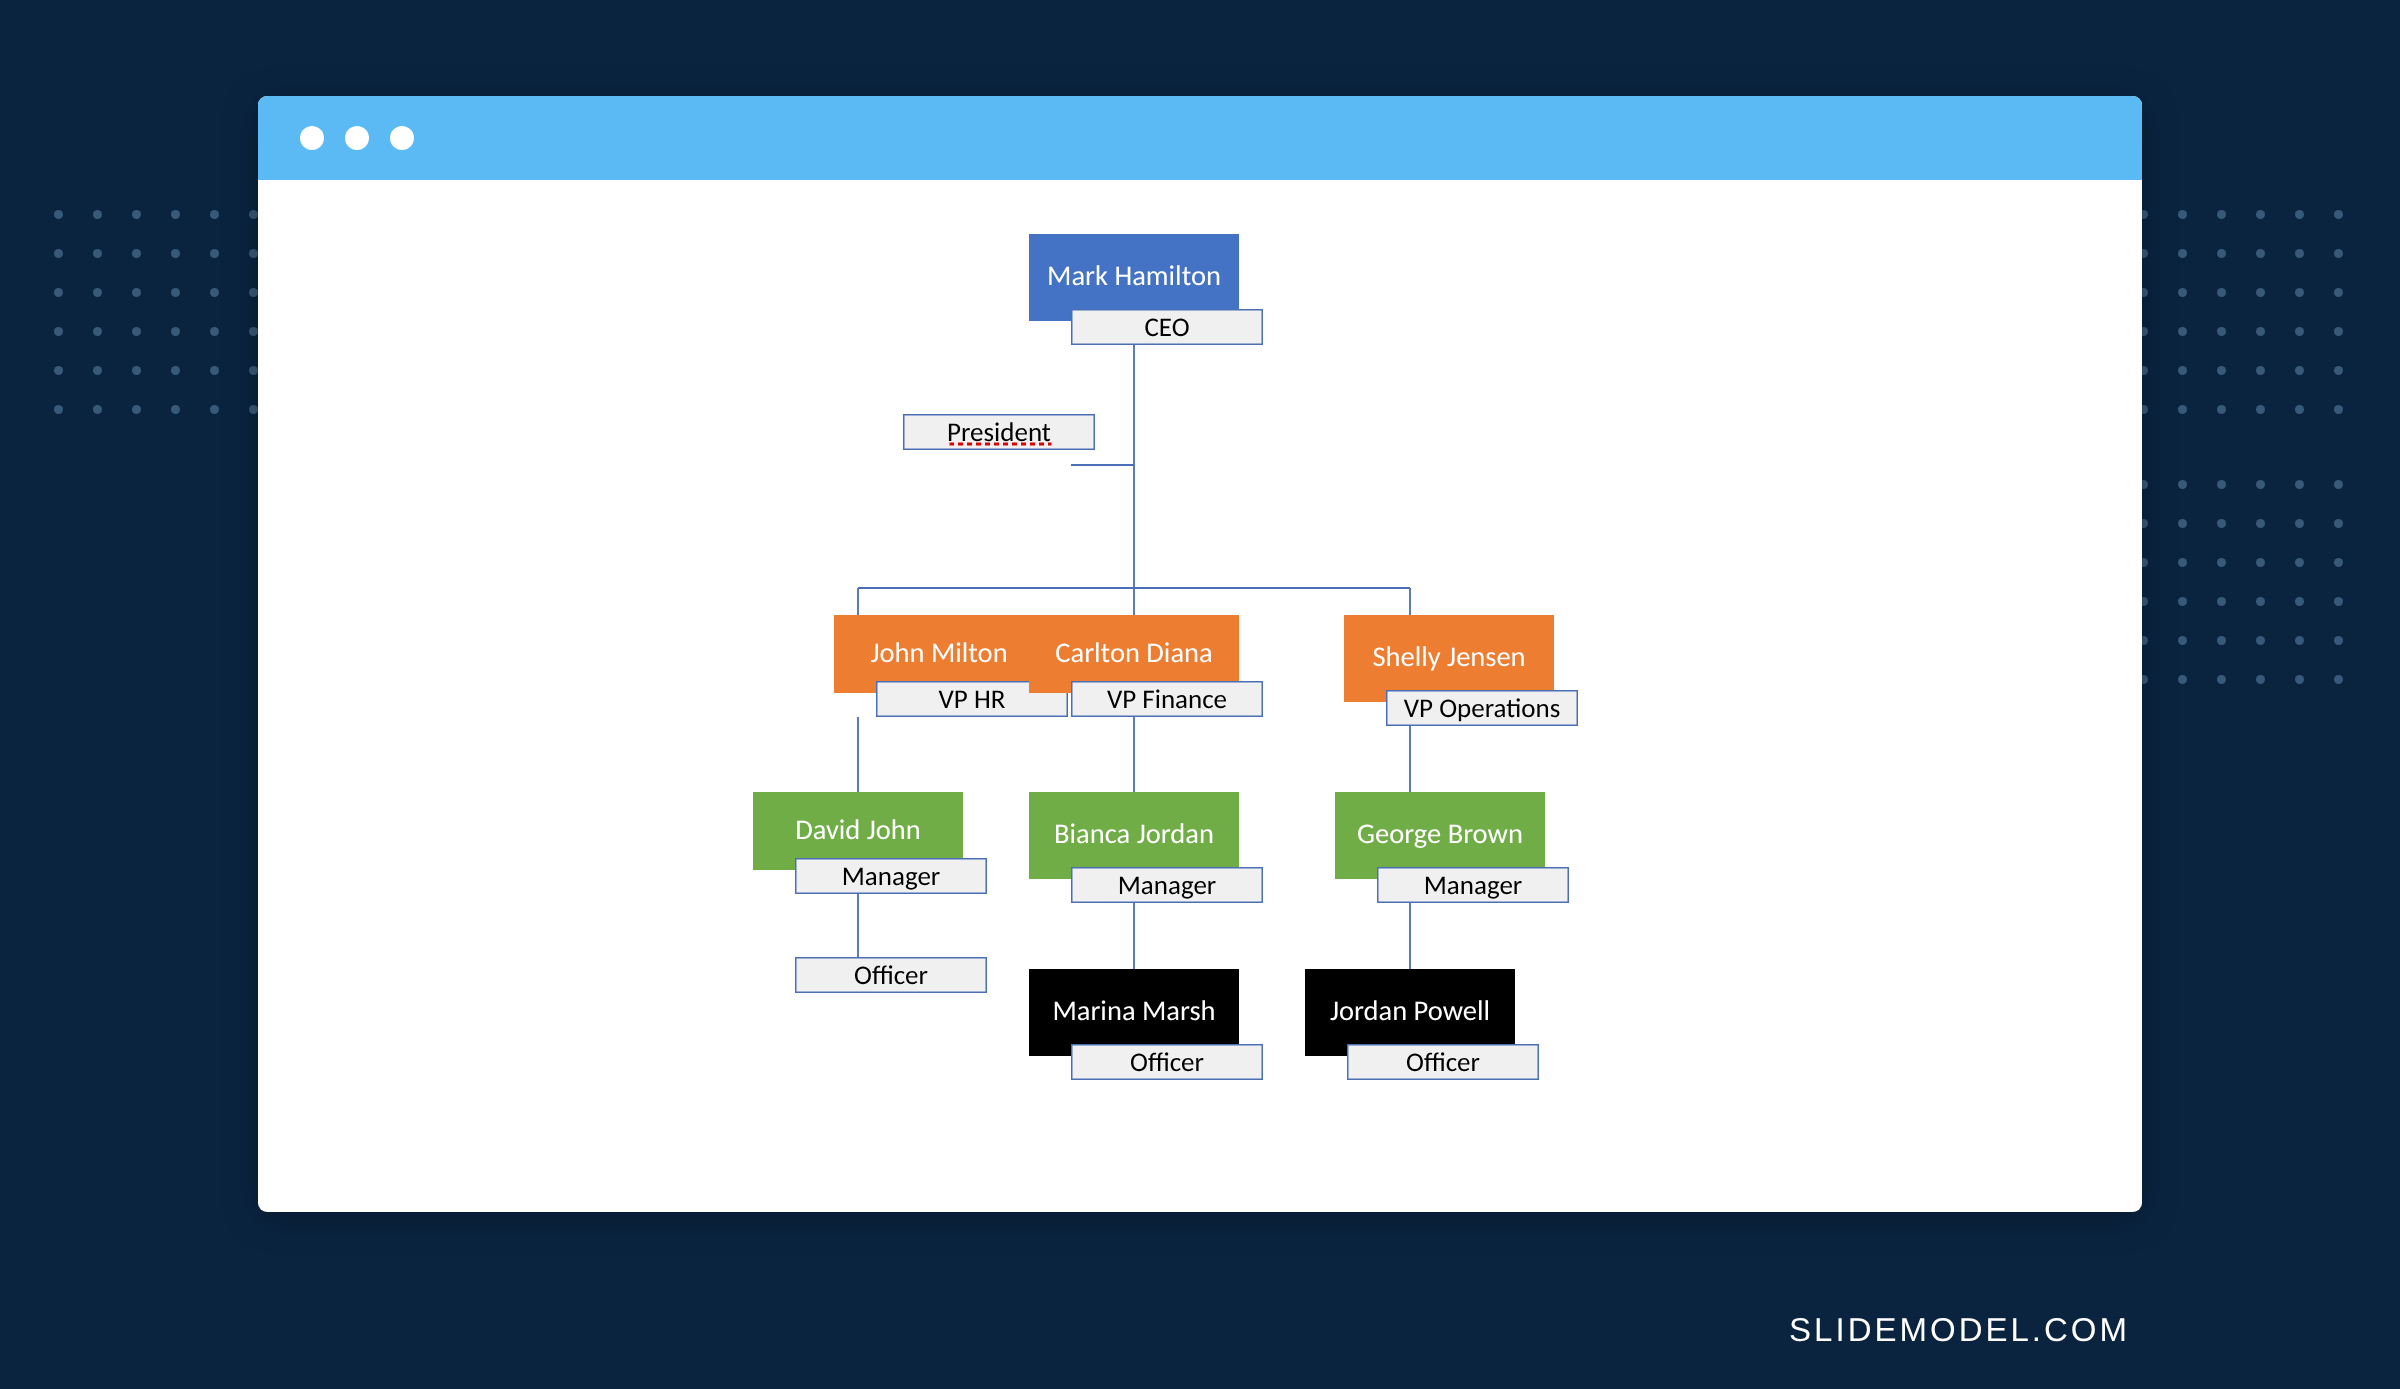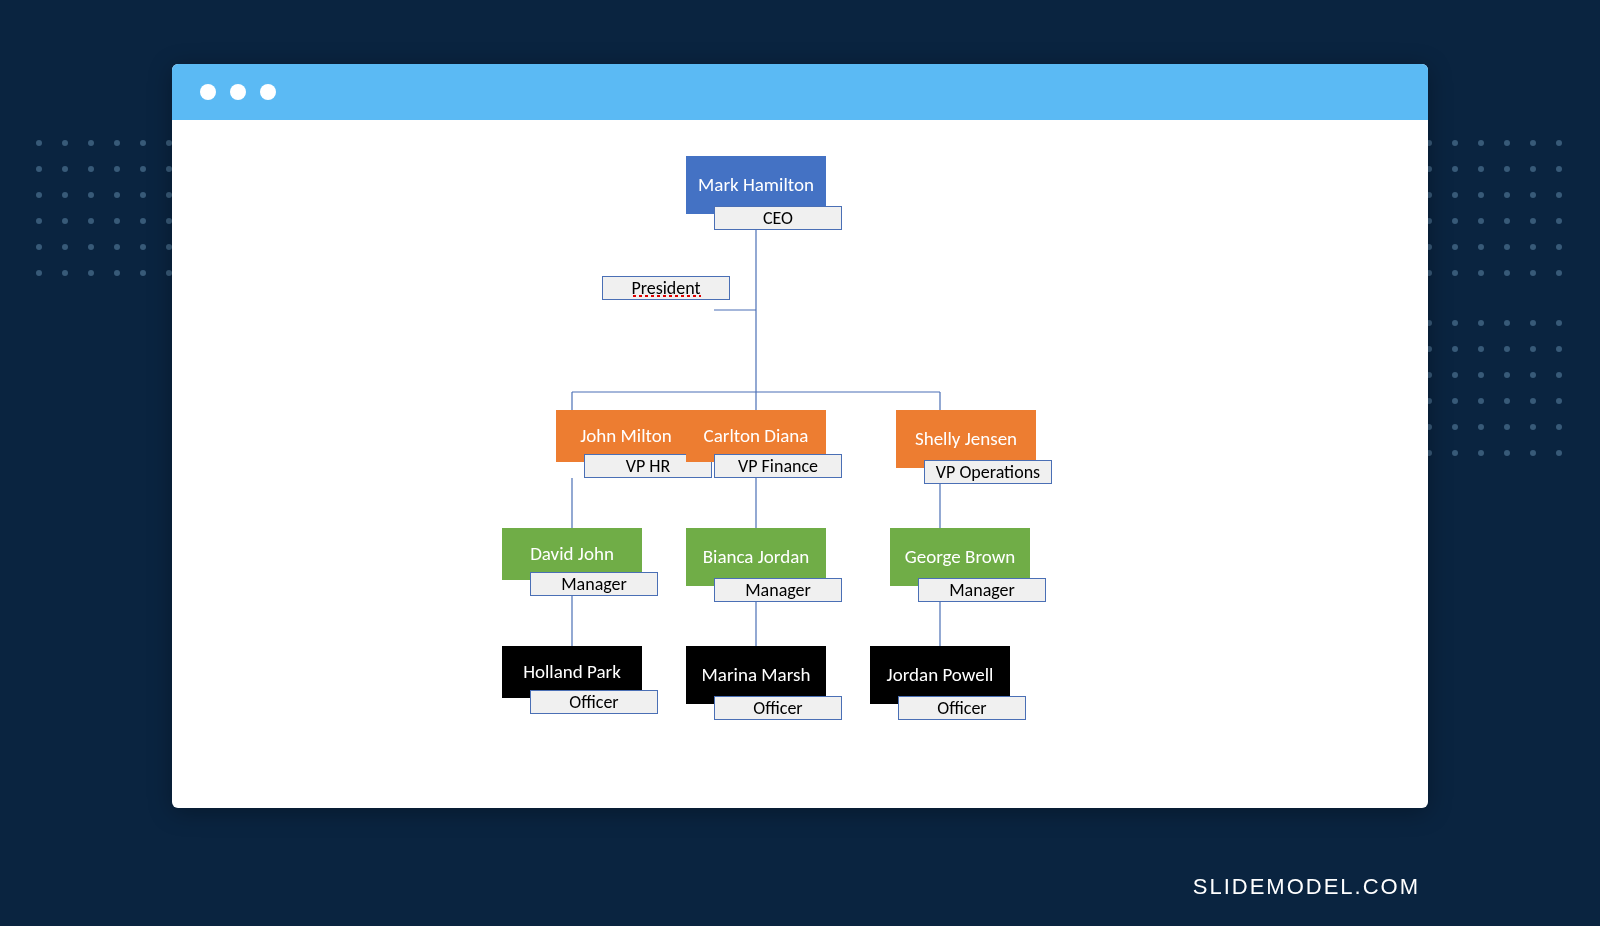--- a/index.html
+++ b/index.html
@@ -306,21 +306,20 @@
       <div class="name-box clr-green tall">Bianca Jordan</div>
       <div class="title-box">Manager</div>
     </div>
 
     <div class="node" style="left:698px; top:408px;margin-left:20px;">
       <div class="name-box clr-green tall">George Brown</div>
       <div class="title-box">Manager</div>
     </div>
 
     <div class="node" style="left:330px; top:526px;">
-      <div class="name-box clr-black">Holland Park</div>
       <div class="title-box">Officer</div>
     </div>
 
     <div class="node" style="left:514px; top:526px;">
       <div class="name-box clr-black tall">Marina Marsh</div>
       <div class="title-box">Officer</div>
     </div>
 
     <div class="node" style="left:698px; top:526px;">
       <div class="name-box clr-black tall">Jordan Powell</div>

